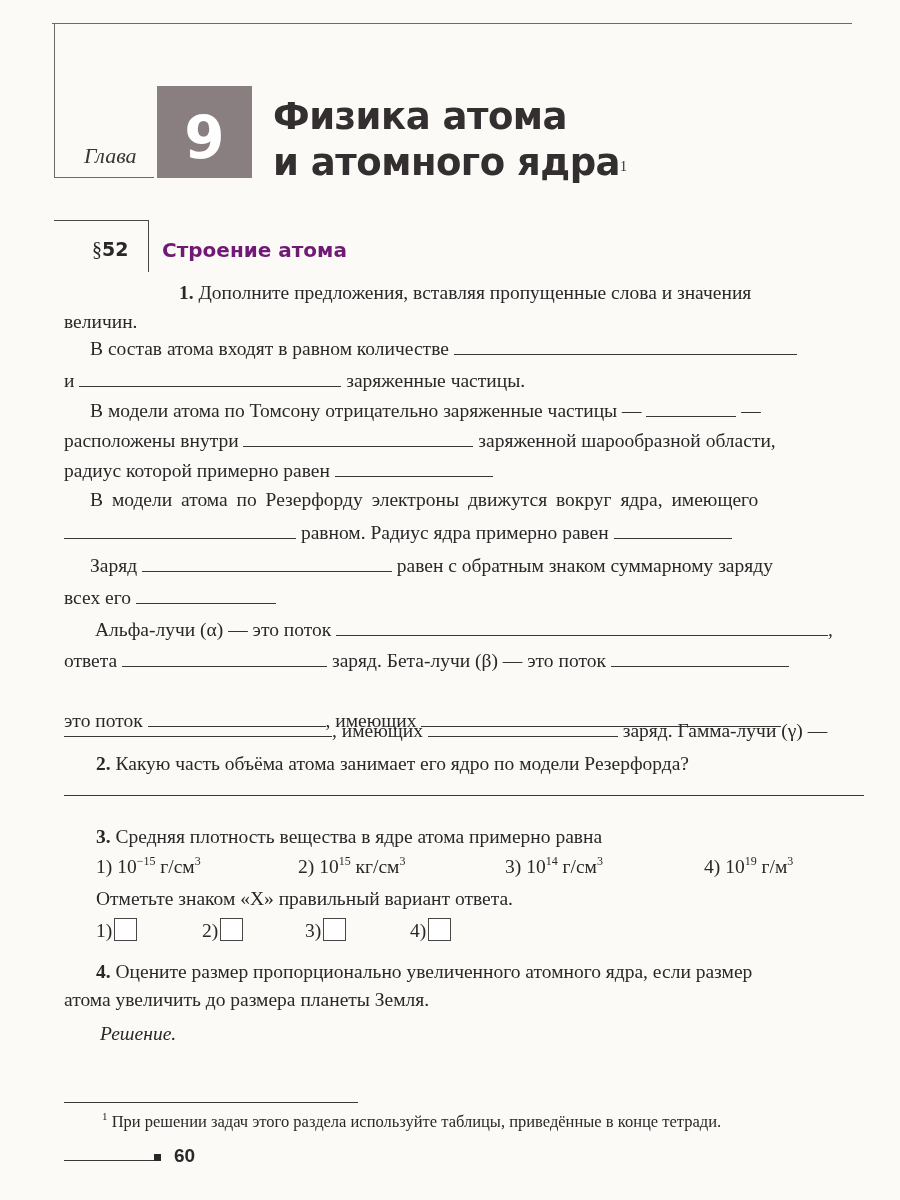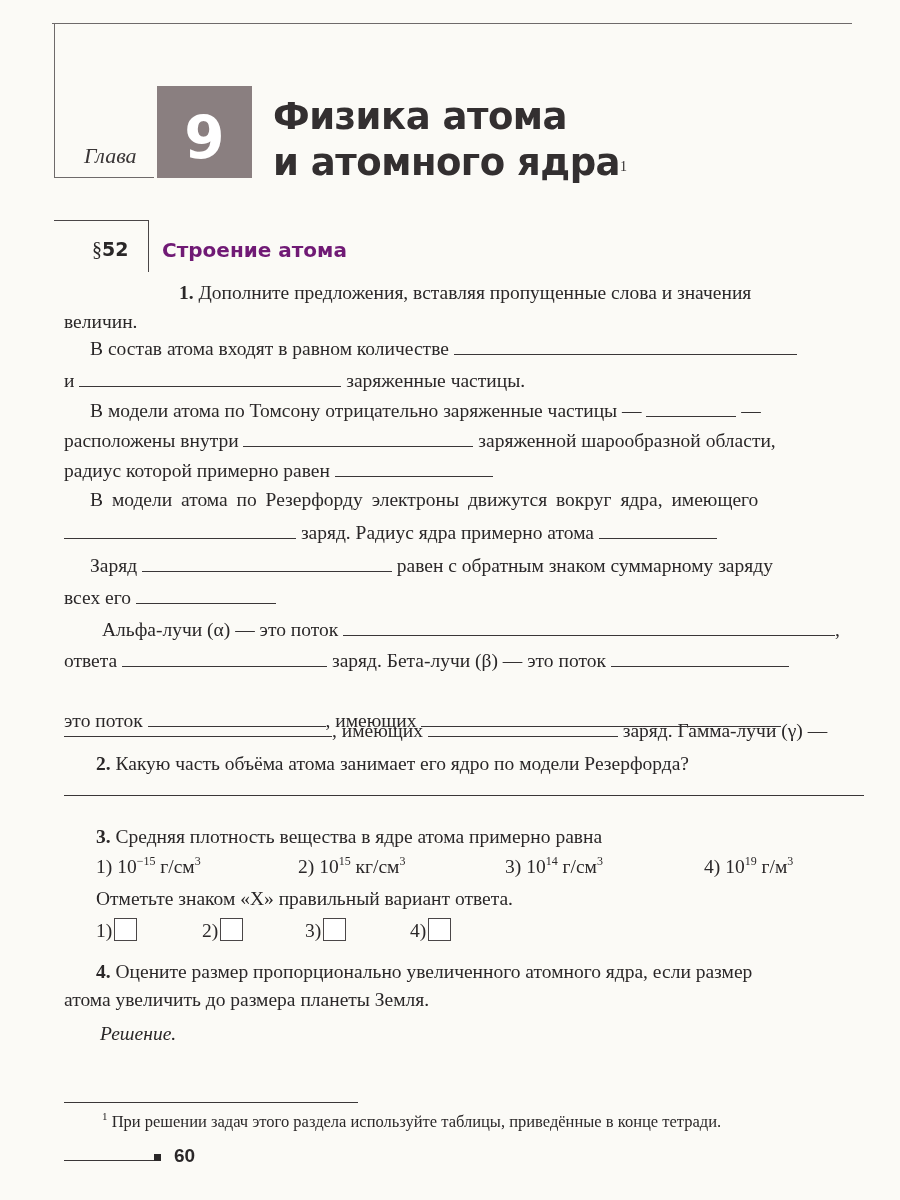--- a/index.html
+++ b/index.html
@@ -59,26 +59,26 @@
 <div class="abs line" style="left:64px; top:310px;">величин.</div>
 
 <div class="abs line" style="left:90px; top:336px;"><span>В состав атома входят в равном количестве</span> <span class="blank" style="width:343px;"></span></div>
 <div class="abs line" style="left:64px; top:368px;"><span>и</span> <span class="blank" style="width:262px;"></span> <span>заряженные частицы.</span></div>
 
 <div class="abs line" style="left:90px; top:398px;"><span>В модели атома по Томсону отрицательно заряженные частицы —</span> <span class="blank" style="width:90px;"></span> <span>—</span></div>
 <div class="abs line" style="left:64px; top:428px;"><span>расположены внутри</span> <span class="blank" style="width:230px;"></span> <span>заряженной шарообразной области,</span></div>
 <div class="abs line" style="left:64px; top:458px;"><span>радиус которой примерно равен</span> <span class="blank" style="width:158px;"></span></div>
 
 <div class="abs line" style="left:90px; top:488px; word-spacing:4px;">В модели атома по Резерфорду электроны движутся вокруг ядра, имеющего</div>
-<div class="abs line" style="left:64px; top:520px;"><span class="blank" style="width:232px;"></span> <span>заряд. Радиус ядра примерно атома</span> <span class="blank" style="width:118px;"></span></div>
+<div class="abs line" style="left:64px; top:520px;"><span class="blank" style="width:232px;"></span> <span>равном. Радиус ядра примерно равен</span> <span class="blank" style="width:118px;"></span></div>
 
 <div class="abs line" style="left:90px; top:553px;"><span>Заряд</span> <span class="blank" style="width:250px;"></span> <span>равен с обратным знаком суммарному заряду</span></div>
 <div class="abs line" style="left:64px; top:585px;"><span>всех его</span> <span class="blank" style="width:140px;"></span></div>
 
-<div class="abs line" style="left:102px; top:617px;"><span>Альфа-лучи (α) — это поток</span> <span class="blank" style="width:492px;"></span><span>,</span></div>
+<div class="abs line" style="left:95px; top:617px;"><span>Альфа-лучи (α) — это поток</span> <span class="blank" style="width:492px;"></span><span>,</span></div>
 <div class="abs line" style="left:64px; top:648px;"><span>ответа</span> <span class="blank" style="width:205px;"></span> <span>заряд. Бета-лучи (β) — это поток</span> <span class="blank" style="width:178px;"></span></div>
 <div class="abs line" style="left:64px; top:678px;margin-top:40px;"><span class="blank" style="width:268px;"></span><span>, имеющих</span> <span class="blank" style="width:190px;"></span> <span>заряд. Гамма-лучи (γ) —</span></div>
 <div class="abs line" style="left:64px; top:708px;"><span>это поток</span> <span class="blank" style="width:178px;"></span><span>, имеющих</span> <span class="blank" style="width:360px;"></span></div>
 
 <div class="abs line" style="left:96px; top:752px;"><span class="q">2.</span> <span>Какую часть объёма атома занимает его ядро по модели Резерфорда?</span></div>
 <div class="abs hr" style="left:64px; top:795px; width:800px;"></div>
 
 <div class="abs line" style="left:96px; top:825px;"><span class="q">3.</span> <span>Средняя плотность вещества в ядре атома примерно равна</span></div>
 <div class="abs line opt-row" style="left:0; top:855px; width:724px; height:26px;">
   <span class="opt" style="left:96px;"><span>1)</span> <span>10</span><sup class="s">−15</sup> <span>г/см</span><sup class="s">3</sup></span>

